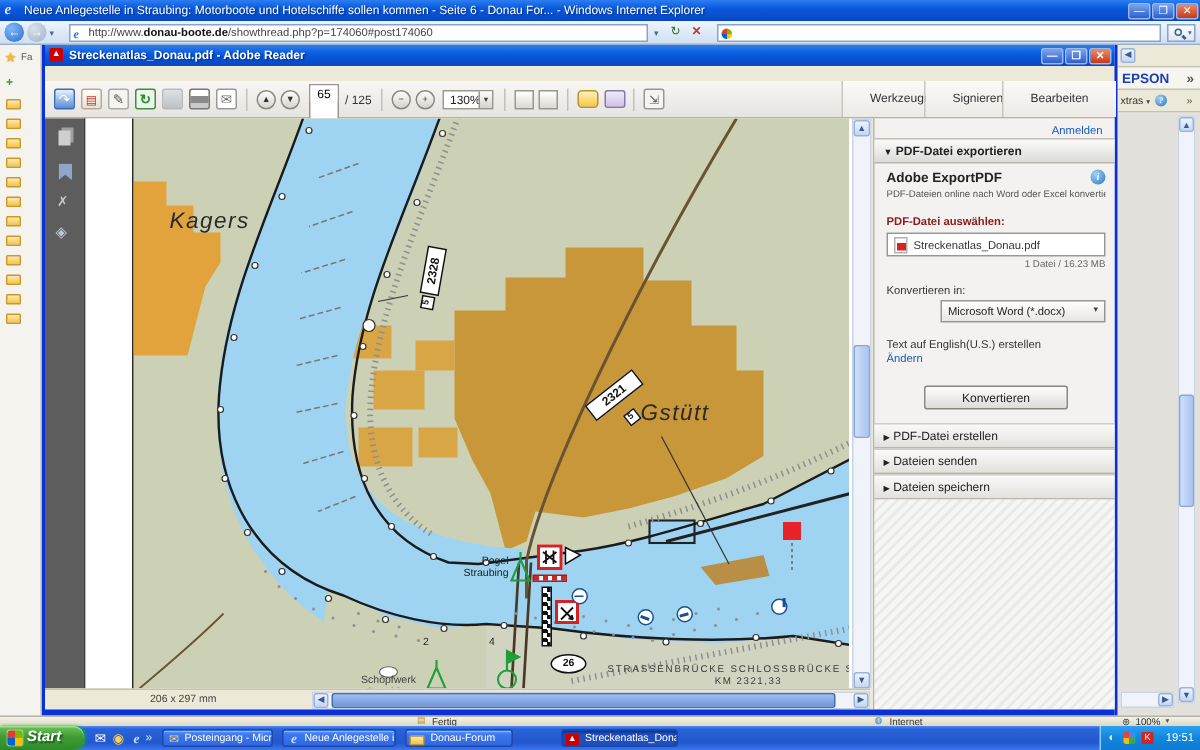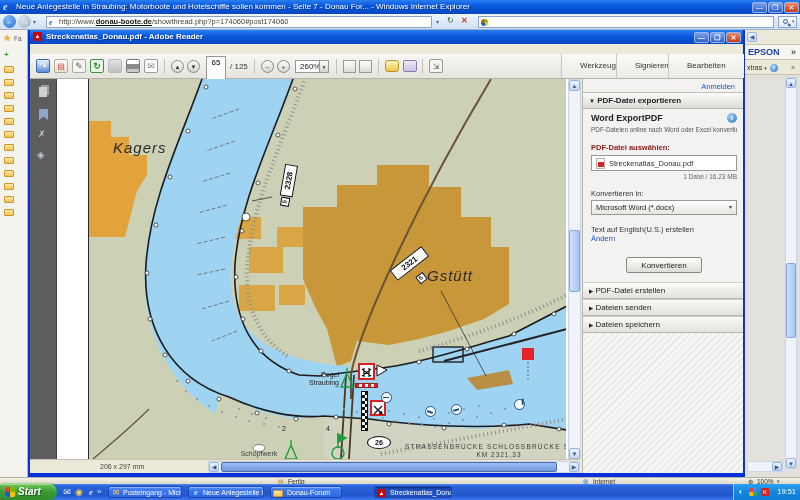--- a/index.html
+++ b/index.html
@@ -9,21 +9,21 @@
 
   
   .ie-title{left:0;top:0;width:800px;height:14px;background:linear-gradient(180deg,#2a7ff1 0%,#0a59dd 40%,#0747c2 100%);color:#fff;font-size:8px;line-height:14px;white-space:nowrap;overflow:hidden;}
   .ie-title .txt{margin-left:16px;text-shadow:1px 1px 1px #03308a;}
   .ie-ico{left:3px;top:2px;width:10px;height:10px;color:#cfe6ff;font:italic bold 10px "Liberation Serif",serif;line-height:10px;}
   .winbtn{top:2px;width:15px;height:11px;border:1px solid #9cb8ee;border-radius:2px;background:linear-gradient(180deg,#7ba4ea,#2a5fd0);color:#fff;font-size:7px;line-height:9px;text-align:center;}
   .winbtn.close{background:linear-gradient(180deg,#ee8a66,#c33a1e);}
   .ie-addr{left:0;top:14px;width:800px;height:16px;background:linear-gradient(180deg,#eef5fd,#cfdff2);border-bottom:1px solid #9ab1cc;}
   .navcirc{top:1px;width:13px;height:13px;border-radius:50%;text-align:center;font-size:8px;line-height:13px;color:#fff;}
   .addr-field{left:46px;top:2px;width:386px;height:12px;background:#fff;border:1px solid #8aa4c8;font-size:7.5px;line-height:10px;color:#444;white-space:nowrap;overflow:hidden;padding-left:12px;}
-  .addr-field b{color:#111;text-decoration:underline;}
+  .addr-field b{color:#111;}
   .mini{font-size:8px;line-height:14px;color:#33672f;}
   .search-box{left:478px;top:2px;width:296px;height:12px;background:#fff;border:1px solid #8aa4c8;}
   .search-box input{position:absolute;left:12px;top:0;width:200px;height:10px;border:0;outline:0;font-size:7.5px;color:#888;}
   .gdot{left:2px;top:2px;width:7px;height:7px;border-radius:50%;background:conic-gradient(#7db700 0 25%,#ffbf00 0 50%,#0062d6 0 75%,#e03c31 0);}
   .mag{left:778px;top:2px;width:19px;height:12px;background:linear-gradient(180deg,#fdfdfd,#dde7f3);border:1px solid #8aa4c8;}
   .mag .lens{position:absolute;left:4px;top:2px;width:5px;height:5px;border:1.5px solid #3a5f8f;border-radius:50%;}
   .mag .tail{position:absolute;left:9px;top:7px;width:3px;height:1.5px;background:#3a5f8f;transform:rotate(45deg);}
 
   
   .fav{left:0;top:30px;width:28px;height:447px;background:#f4f3ee;border-right:1px solid #b5b2a8;overflow:hidden;}
@@ -85,21 +85,21 @@
   .rwstripe{background:repeating-linear-gradient(90deg,#d42322 0 3px,#fff 3px 6px);border:1px solid #922;}
   .oval{border:1.5px solid #111;border-radius:50%;background:#fff;font-size:7px;font-weight:bold;color:#111;text-align:center;}
 
   
   .panel{left:552px;top:49px;width:161px;height:394px;background:#f3f2f0;border-left:1px solid #b8b5ad;font-size:7.5px;color:#333;}
   .p-head{background:linear-gradient(180deg,#fbfbfa,#dcdbd6);border-top:1px solid #c2bfb8;border-bottom:1px solid #b9b6ae;font-weight:bold;font-size:8px;color:#222;padding:3px 6px;}
   .p-sec{background:linear-gradient(180deg,#fafaf9,#e3e1dc);border-top:1px solid #cfccc5;border-bottom:1px solid #b9b6ae;font-size:8px;padding:3px 6px;color:#222;}
   .hatch{background:repeating-linear-gradient(135deg,#eaeae8 0 2px,#f6f6f5 2px 5px);}
   .link{color:#1a56c4;}
   .p-btn{background:linear-gradient(180deg,#fdfdfc,#dedcd7);border:1px solid #8a8781;border-radius:2px;font-size:8px;color:#222;text-align:center;}
-  .p-select{background:linear-gradient(180deg,#fff,#e8e6e2);border:1px solid #9a9792;font-size:7.5px;line-height:13px;padding-left:4px;color:#222;}
+  .p-select{background:linear-gradient(180deg,#fff,#e8e6e2);border:1px solid #9a9792;font-size:7.5px;line-height:13px;padding-left:4px;color:#222;margin-left:36px;}
   .infoc{width:10px;height:10px;border-radius:50%;background:radial-gradient(circle at 35% 30%,#9fd0f5,#2a76c4);color:#fff;font:italic bold 7px "Liberation Serif",serif;text-align:center;line-height:10px;}
   .filebox{background:#fff;border:1px solid #9a9792;}
   .pdfico{width:9px;height:11px;background:#fff;border:1px solid #b5b2ad;position:relative;}
   .pdfico i{position:absolute;left:1px;top:3px;width:6px;height:5px;background:#d42322;}
 
   .ar-bottom{left:0;top:429px;width:550px;height:14px;background:#ece9d8;border-top:1px solid #c5c2b2;font-size:7px;color:#444;line-height:13px;}
   .ar-bborder{left:0;top:443px;width:713px;height:4px;background:#0831d9;}
 
   
   .ie-status{left:0;top:477px;width:800px;height:7px;background:linear-gradient(180deg,#f4f2e6,#dcd8c6);border-top:1px solid #b5b2a8;font-size:6.5px;color:#333;line-height:7px;}
@@ -111,21 +111,21 @@
   .tray{left:733px;top:0;width:67px;height:16px;background:linear-gradient(180deg,#2aa1f2 0%,#1286dd 50%,#0f7ad2 100%);border-left:1px solid #7fd4ff;color:#fff;font-size:7.5px;line-height:16px;}
   .qi{top:3px;width:10px;height:10px;font-size:9px;line-height:10px;color:#fff;text-align:center;}
 </style>
 </head>
 <body>
 
 <div id="stage">
 
   <div class="a ie-title">
     <span class="a ie-ico">e</span>
-    <span class="txt">Neue Anlegestelle in Straubing: Motorboote und Hotelschiffe sollen kommen - Seite 7 - Donau For... - Windows Internet Explorer</span>
+    <span class="txt">Neue Anlegestelle in Straubing: Motorboote und Hotelschiffe sollen kommen - Seite 6 - Donau For... - Windows Internet Explorer</span>
     <span class="a winbtn" style="left:752px;">—</span>
     <span class="a winbtn" style="left:768px;">❐</span>
     <span class="a winbtn close" style="left:784px;">✕</span>
   </div>
 
   <div class="a ie-addr">
     <span class="a navcirc" style="left:3px;background:radial-gradient(circle at 35% 30%,#7db9f7,#2a6fd0);">←</span>
     <span class="a navcirc" style="left:18px;background:radial-gradient(circle at 35% 30%,#d9e2ec,#9fb0c4);">→</span>
     <span class="a" style="left:33px;top:4px;font-size:6px;color:#4a6a9a;">▾</span>
     <div class="addr-field a">
@@ -204,21 +204,21 @@
       <span class="a ic i-print" style="left:96px;"></span>
       <span class="a ic i-mail" style="left:114px;">✉</span>
       <span class="a sep" style="left:134px;"></span>
       <span class="a circ" style="left:141px;">▲</span>
       <span class="a circ" style="left:157px;">▼</span>
       <span class="pgbox a" style="left:176px;"><input value="65" style=""></span>
       <span class="a" style="left:200px;top:8px;font-size:8px;color:#333;">/ 125</span>
       <span class="a sep" style="left:224px;"></span>
       <span class="a circ" style="left:231px;">−</span>
       <span class="a circ" style="left:247px;">+</span>
-      <span class="a zoombox" style="left:265px;"><span>260%</span><span class="a ddbtn" style="right:0;top:0;width:9px;height:11px;">▼</span></span>
+      <span class="a zoombox" style="left:265px;"><span>130%</span><span class="a ddbtn" style="right:0;top:0;width:9px;height:11px;">▼</span></span>
       <span class="a sep" style="left:306px;"></span>
       <span class="a i-view" style="left:313px;"></span>
       <span class="a i-view" style="left:329px;"></span>
       <span class="a sep" style="left:348px;"></span>
       <span class="a i-bub" style="left:355px;"></span>
       <span class="a i-stamp" style="left:373px;"></span>
       <span class="a sep" style="left:392px;"></span>
       <span class="a ic" style="left:399px;border:1px solid #9a9792;background:#f5f4f1;color:#555;font-size:8px;">⇲</span>
       <span class="a rtab" style="left:531px;">Werkzeuge</span>
       <span class="a rtab" style="left:586px;">Signieren</span>
@@ -420,39 +420,39 @@
     <div class="a sb-track" style="left:538px;top:49px;width:13px;height:380px;">
       <span class="a sb-btn" style="left:0;top:0;width:11px;height:11px;">▲</span>
       <div class="a sb-thumb" style="left:0;top:150px;width:11px;height:62px;"></div>
       <span class="a sb-btn" style="left:0;top:368px;width:11px;height:11px;">▼</span>
     </div>
 
     <div class="a panel">
       <span class="a link" style="right:8px;top:3px;font-size:7.5px;">Anmelden</span>
       <div class="a p-head" style="left:0;top:13px;width:160px;"><span style="font-size:6px;">▼</span> <span>PDF-Datei exportieren</span></div>
       <div class="a" style="left:8px;top:34px;width:146px;">
-        <b style="font-size:9px;color:#222;">Word ExportPDF</b>
+        <b style="font-size:9px;color:#222;">Adobe ExportPDF</b>
         <span class="a infoc" style="right:0;top:0;">i</span>
         <div style="font-size:6.4px;color:#555;margin-top:3px;white-space:nowrap;overflow:hidden;">PDF-Dateien online nach Word oder Excel konvertieren.</div>
         <div style="font-size:7.5px;font-weight:bold;color:#8b1a1a;margin-top:10px;">PDF-Datei auswählen:</div>
         <div class="filebox" style="margin-top:3px;height:16px;display:flex;align-items:center;gap:4px;padding:0 4px;">
           <span class="pdfico">
               <i></i>
             </span>
           <span style="font-size:7.5px;color:#333;">Streckenatlas_Donau.pdf</span>
         </div>
         <div style="font-size:6.5px;color:#666;text-align:right;margin-top:2px;">1 Datei / 16.23 MB</div>
         <div style="font-size:7.5px;color:#333;margin-top:9px;">Konvertieren in:</div>
         <div class="p-select" style="margin-top:2px;height:15px;position:relative;">
           <span>Microsoft Word (*.docx)</span>
           <span class="a" style="right:4px;top:0;font-size:6px;color:#444;">▾</span>
         </div>
         <div style="font-size:7.5px;color:#333;margin-top:10px;">Text auf English(U.S.) erstellen</div>
         <a class="link" style="font-size:7.5px;text-decoration:none;">Ändern</a>
-        <div class="p-btn" style="width:76px;height:16px;line-height:15px;margin:14px auto 0;">Konvertieren</div>
+        <div class="p-btn" style="width:96px;height:16px;line-height:15px;margin:14px auto 0;">Konvertieren</div>
       </div>
       <div class="a p-sec" style="left:0;top:203px;width:160px;"><span style="font-size:5.5px;">▶</span> <span>PDF-Datei erstellen</span></div>
       <div class="a p-sec" style="left:0;top:220px;width:160px;"><span style="font-size:5.5px;">▶</span> <span>Dateien senden</span></div>
       <div class="a p-sec" style="left:0;top:237px;width:160px;"><span style="font-size:5.5px;">▶</span> <span>Dateien speichern</span></div>
       <div class="a hatch" style="left:0;top:254px;width:160px;height:140px;"></div>
     </div>
 
     <div class="a ar-bottom">
       <span style="margin-left:70px;">206 x 297 mm</span>
       <div class="a sb-track" style="left:178px;top:1px;width:372px;height:12px;">

